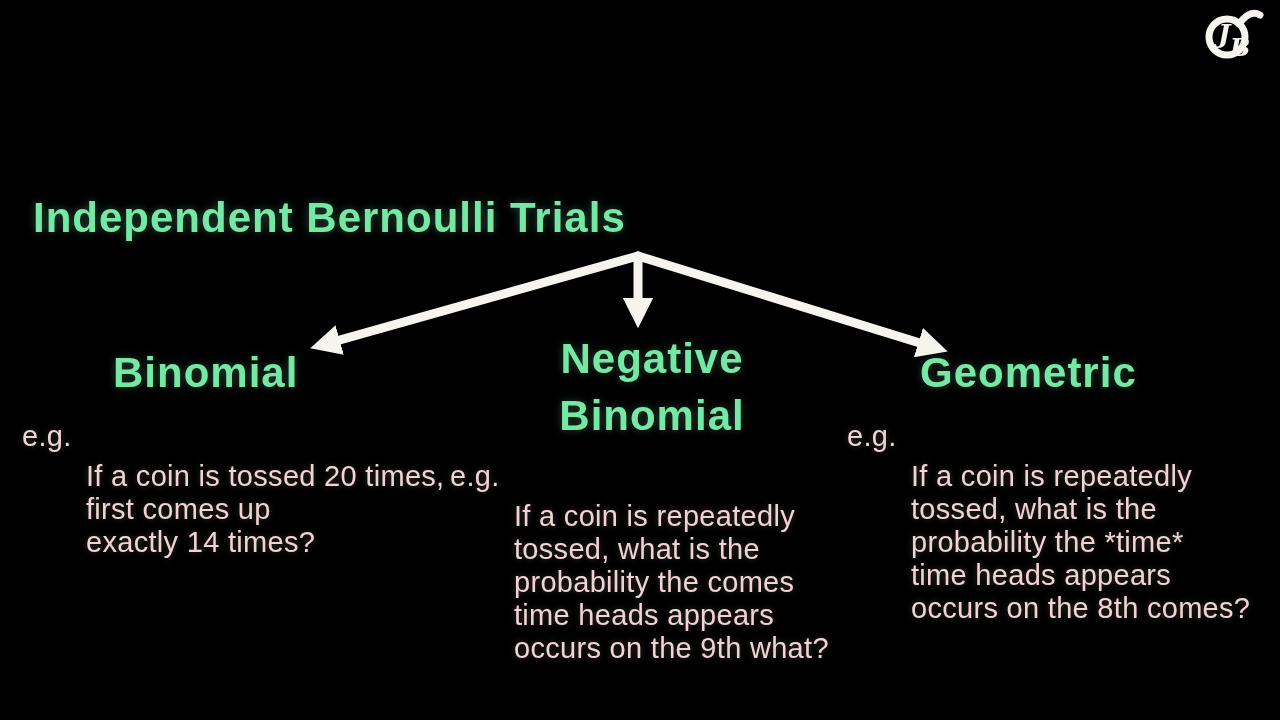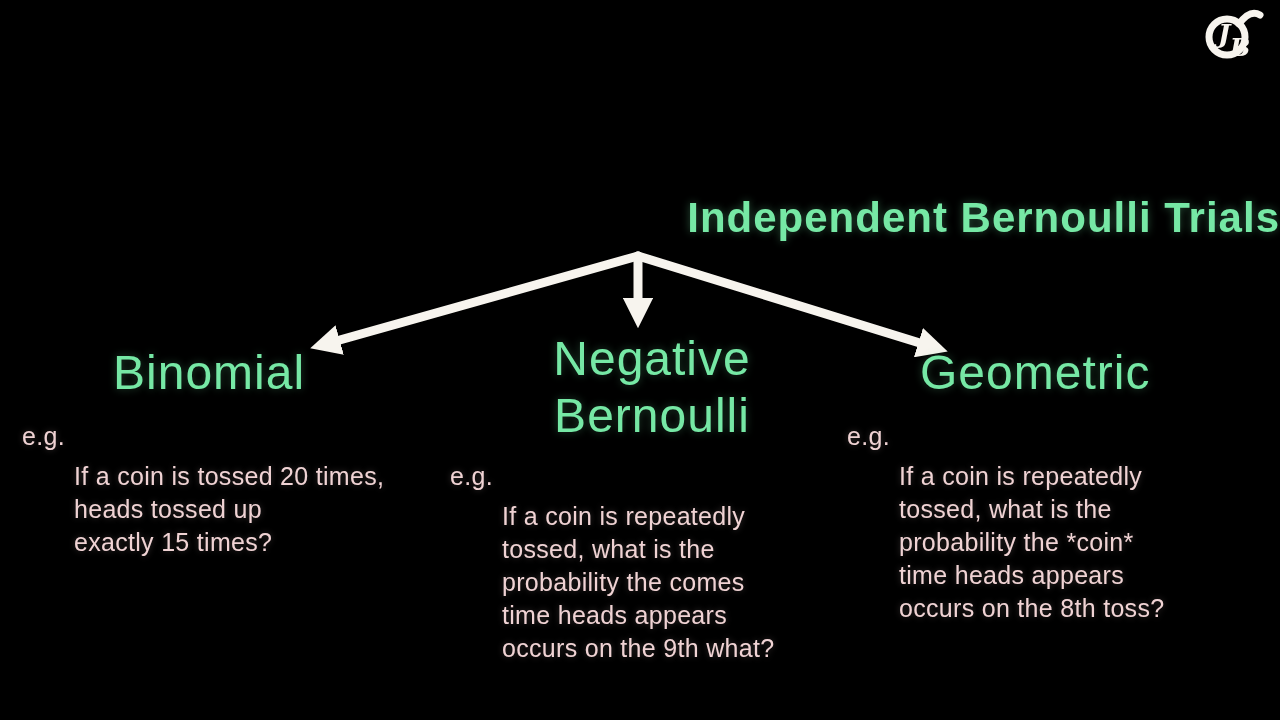--- a/index.html
+++ b/index.html
@@ -24,50 +24,51 @@
     fill:var(--white);
     font-family:"DejaVu Serif", serif;
     font-style:italic;
     font-weight:bold;
   }
   .logo .j{font-size:26px;}
   .logo .b{font-size:24px;}
   
   .title{
     position:absolute;top:194px;left:0;width:100%;
-    box-sizing:border-box;padding-left:46px;
+    box-sizing:border-box;padding-left:33px;
     margin:0;
-    text-align:right;
+    text-align:left;
     color:var(--green);
     font-size:42px;font-weight:bold;letter-spacing:1px;
     text-shadow:0 0 9px rgba(118,232,165,.35);
     white-space:nowrap;
   }
   
   .arrows{position:absolute;top:0;left:0;pointer-events:none;}
   .arrows line{stroke:var(--white);stroke-width:9;stroke-linecap:round;}
   
   .branch-heading{
     position:absolute;
     color:var(--green);
-    font-size:48px;font-weight:normal;letter-spacing:1px;
+    font-size:42px;font-weight:bold;letter-spacing:1px;
     line-height:50px;
     text-shadow:0 0 9px rgba(118,232,165,.3);
     white-space:pre-line;
   }
   .h-binomial{left:113px;top:348px;}
   .h-negbin{left:512px;top:330px;width:280px;text-align:center;line-height:57px;}
   .h-geometric{left:920px;top:348px;}
   
   .example{
     position:absolute;
     display:flex;align-items:flex-start;
     color:var(--pink);
-    font-size:25px;line-height:33px;letter-spacing:.3px;
+    font-size:29px;line-height:33px;letter-spacing:.3px;
     text-shadow:0 0 6px rgba(240,211,212,.25);
+    gap:12px;
   }
   .eg-prefix{width:52px;flex:0 0 52px;}
   .eg-lines{display:flex;flex-direction:column;margin-top:40px;}
   .eg-binomial{left:22px;top:420px;}
   .eg-negbin{left:450px;top:460px;}
   .eg-geometric{left:847px;top:420px;}
 </style>
 </head>
 <body>
 
@@ -90,47 +91,47 @@
         <path d="M 0 0 L 10 5 L 0 10 z" fill="#f7f4ee"></path>
       </marker>
     </defs>
     <line x1="638" y1="256" x2="322" y2="345" marker-end="url(#ah)"></line>
     <line x1="638" y1="256" x2="638" y2="316" marker-end="url(#ah)"></line>
     <line x1="638" y1="256" x2="936" y2="348" marker-end="url(#ah)"></line>
   </svg>
 
   <div class="branch-heading h-binomial">Binomial</div>
   <div class="branch-heading h-negbin">Negative
-Bernoulli</div>
+Binomial</div>
   <div class="branch-heading h-geometric">Geometric</div>
 
   <div class="example eg-binomial">
     <div class="eg-prefix">e.g.</div>
     <div class="eg-lines">
       <div class="eg-line">If a coin is tossed 20 times,</div>
-      <div class="eg-line">heads tossed up</div>
-      <div class="eg-line">exactly 15 times?</div>
+      <div class="eg-line">first comes up</div>
+      <div class="eg-line">exactly 14 times?</div>
     </div>
   </div>
 
   <div class="example eg-negbin">
     <div class="eg-prefix">e.g.</div>
     <div class="eg-lines">
       <div class="eg-line">If a coin is repeatedly</div>
       <div class="eg-line">tossed, what is the</div>
       <div class="eg-line">probability the comes</div>
       <div class="eg-line">time heads appears</div>
       <div class="eg-line">occurs on the 9th what?</div>
     </div>
   </div>
 
   <div class="example eg-geometric">
     <div class="eg-prefix">e.g.</div>
     <div class="eg-lines">
       <div class="eg-line">If a coin is repeatedly</div>
       <div class="eg-line">tossed, what is the</div>
-      <div class="eg-line">probability the *coin*</div>
+      <div class="eg-line">probability the *time*</div>
       <div class="eg-line">time heads appears</div>
-      <div class="eg-line">occurs on the 8th toss?</div>
+      <div class="eg-line">occurs on the 8th comes?</div>
     </div>
   </div>
 
 </div>
 
 </body></html>

